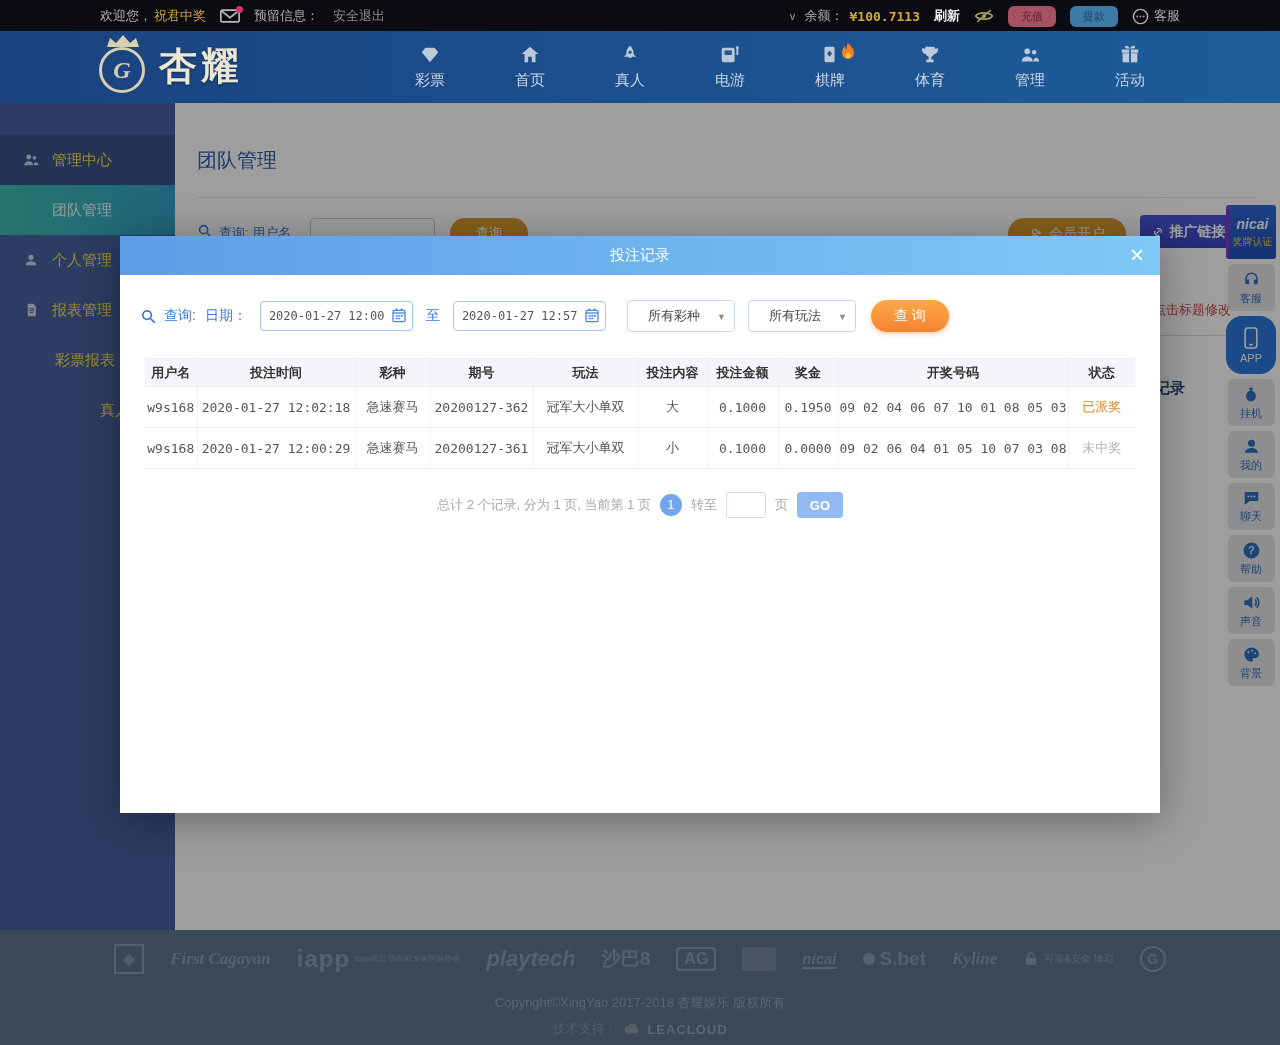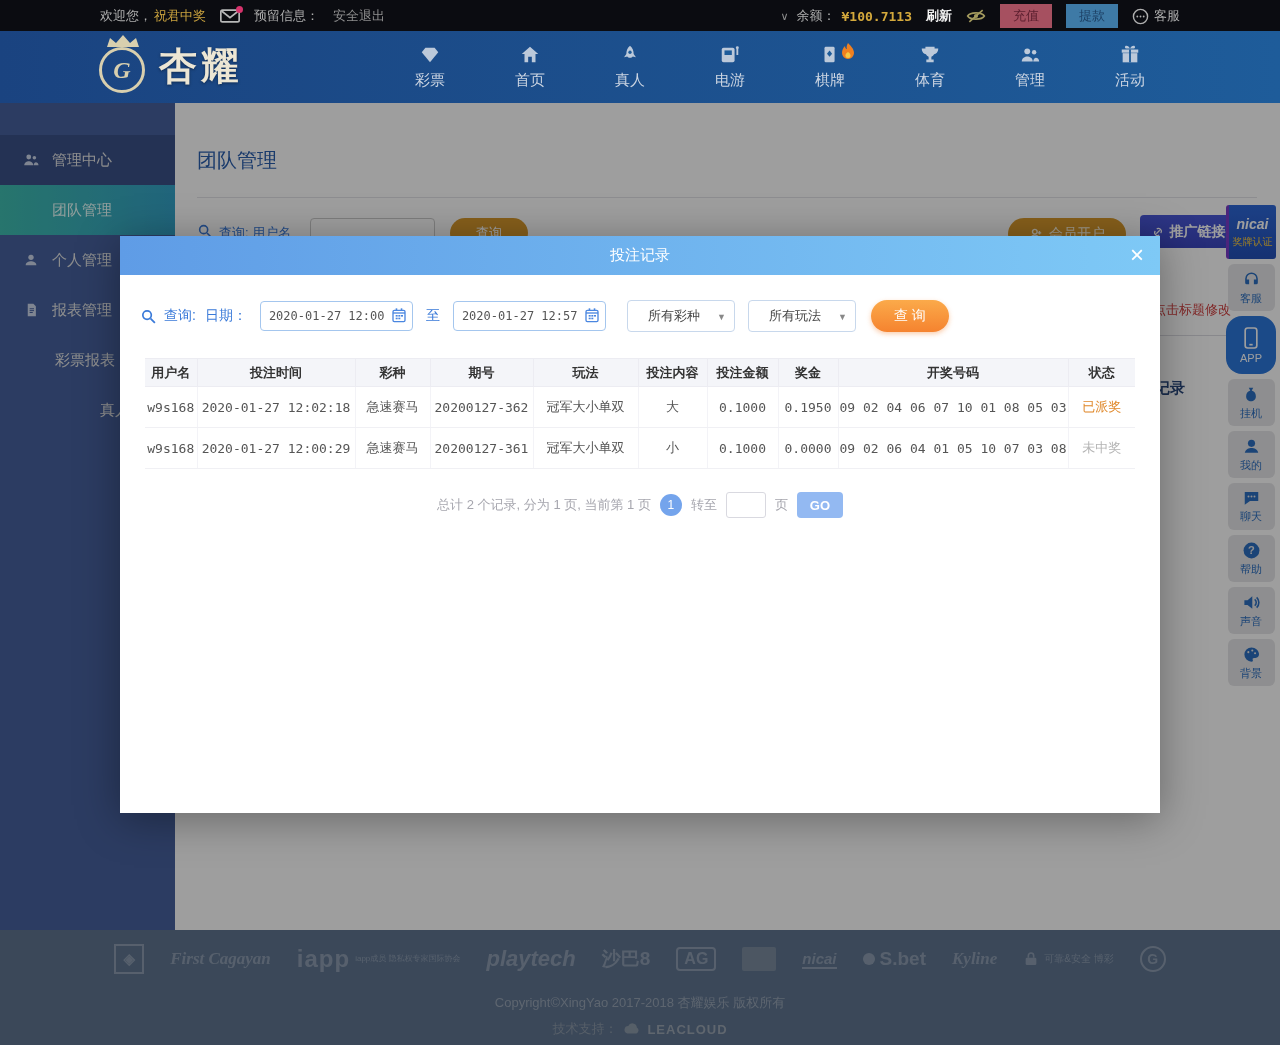--- a/index.html
+++ b/index.html
@@ -8,21 +8,21 @@
   #app { position:relative; width:1280px; height:1045px; overflow:hidden; background:#fff; margin:0 auto; }
 
   
   .topbar { position:absolute; left:0; top:0; width:1280px; height:31px; background:#0b0c11; display:flex; align-items:center; justify-content:space-between; padding:16px 100px; z-index:10; }
   .topbar .grp { display:flex; align-items:center; gap:14px; font-size:13px; }
   .tb-dim { color:#aeaeae; }
   .tb-dim2 { color:#8f8f8f; }
   .tb-gold { color:#c9a23e; }
   .tb-balance { color:#d4a93c; font-weight:bold; font-family:"DejaVu Sans Mono", monospace; }
   .tb-refresh { color:#f2f2f2; font-weight:bold; }
-  .tb-btn { border-radius:0; padding:3px 13px; font-size:13px; cursor:pointer; }
+  .tb-btn { border-radius:6px; padding:3px 13px; font-size:11px; cursor:pointer; }
   .tb-btn.deposit { background:#a65060; color:#5e2030; }
   .tb-btn.withdraw { background:#3e7aa6; color:#1c3f63; }
   .env-wrap { position:relative; display:inline-flex; }
   .env-dot { position:absolute; right:-3px; top:-3px; width:7px; height:7px; border-radius:50%; background:#d6336c; }
   .chev { color:#8f8f8f; font-size:11px; }
 
   
   .navbar { position:absolute; left:0; top:31px; width:1280px; height:72px; background:linear-gradient(90deg,#1a4380,#1e5c9a); z-index:10; }
   .brand { position:absolute; left:95px; top:6px; display:flex; align-items:center; gap:8px; }
   .emblem { position:relative; width:56px; height:58px; }
@@ -30,21 +30,21 @@
   .emblem .ring { position:absolute; left:4px; top:10px; width:46px; height:46px; border:3px solid #d8cfae; border-radius:50%; display:flex; align-items:center; justify-content:center; color:#d8cfae; font-size:24px; font-weight:bold; font-family:"Liberation Serif", serif; font-style:italic; }
   .brand-name { font-size:38px; font-weight:900; color:#ece6d4; letter-spacing:4px; text-shadow:0 1px 3px rgba(0,0,0,.4); }
   .nav-items { position:absolute; left:380px; top:0; width:800px; height:72px; display:flex; }
   .nav-item { width:100px; height:72px; display:flex; flex-direction:column; align-items:center; justify-content:center; gap:5px; color:#bcc9da; cursor:pointer; position:relative; }
   .nav-item .lbl { font-size:15px; color:#ccd5e2; }
   .flame { position:absolute; right:26px; top:12px; }
 
   
   .content { position:absolute; left:0; top:103px; width:1280px; height:942px; background:#fff; }
   .sidebar { position:absolute; left:0; top:0; width:175px; height:827px; background:#47629e; padding-top:32px; }
-  .side-item { height:50px; display:flex; align-items:center; gap:12px; padding-left:22px; color:#e5e5e5; font-size:15px; cursor:pointer; }
+  .side-item { height:50px; display:flex; align-items:center; gap:12px; padding-left:22px; color:#fde047; font-size:15px; cursor:pointer; }
   .side-item .sicon { width:18px; display:flex; justify-content:center; color:#cdd7ea; }
   .side-item.hdr { background:#3a5188; }
   .side-item.sub { padding-left:52px; }
   .side-item.active { background:linear-gradient(90deg,#3fbdb0,#35a3c8); color:#eafffc; }
 
   .main { position:absolute; left:175px; top:0; width:1105px; height:827px; }
   .page-title { position:absolute; left:22px; top:44px; font-size:20px; color:#2b5fae; }
   .title-divider { position:absolute; left:22px; top:94px; width:1060px; border-top:1px solid #e4e4e8; }
   .pt-toolbar-icon { position:absolute; left:22px; top:120px; color:#3a7ad9; }
   .pt-toolbar-label { position:absolute; left:44px; top:121px; color:#3a7ad9; font-size:13px; }

